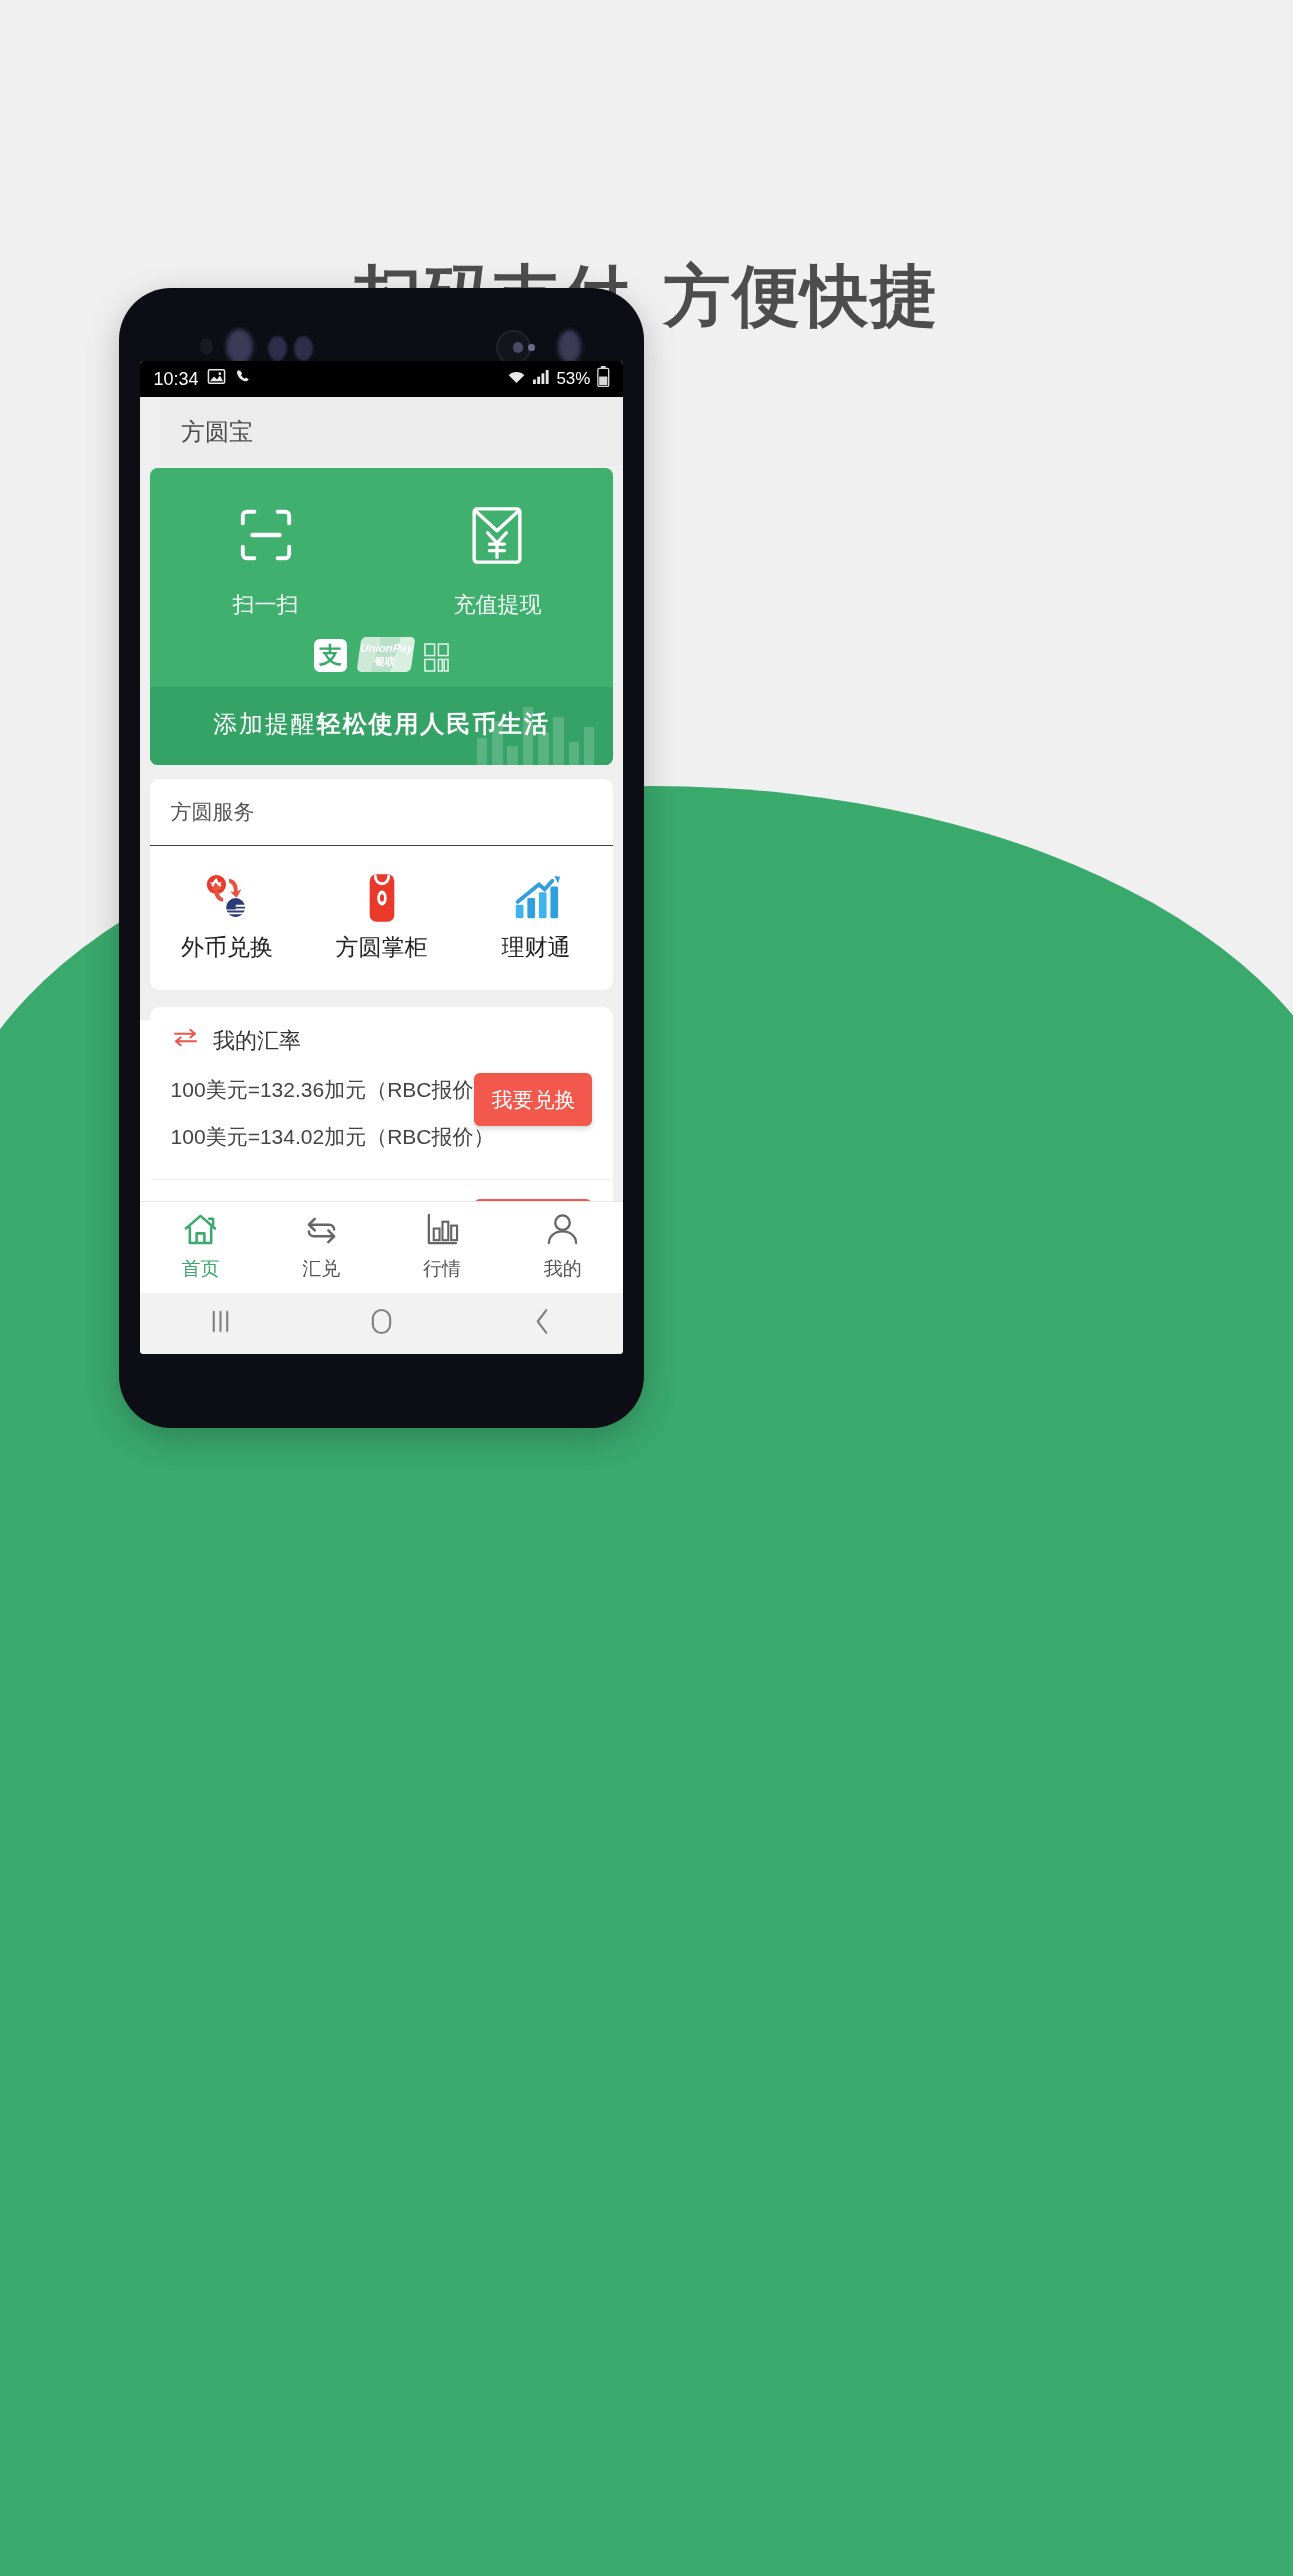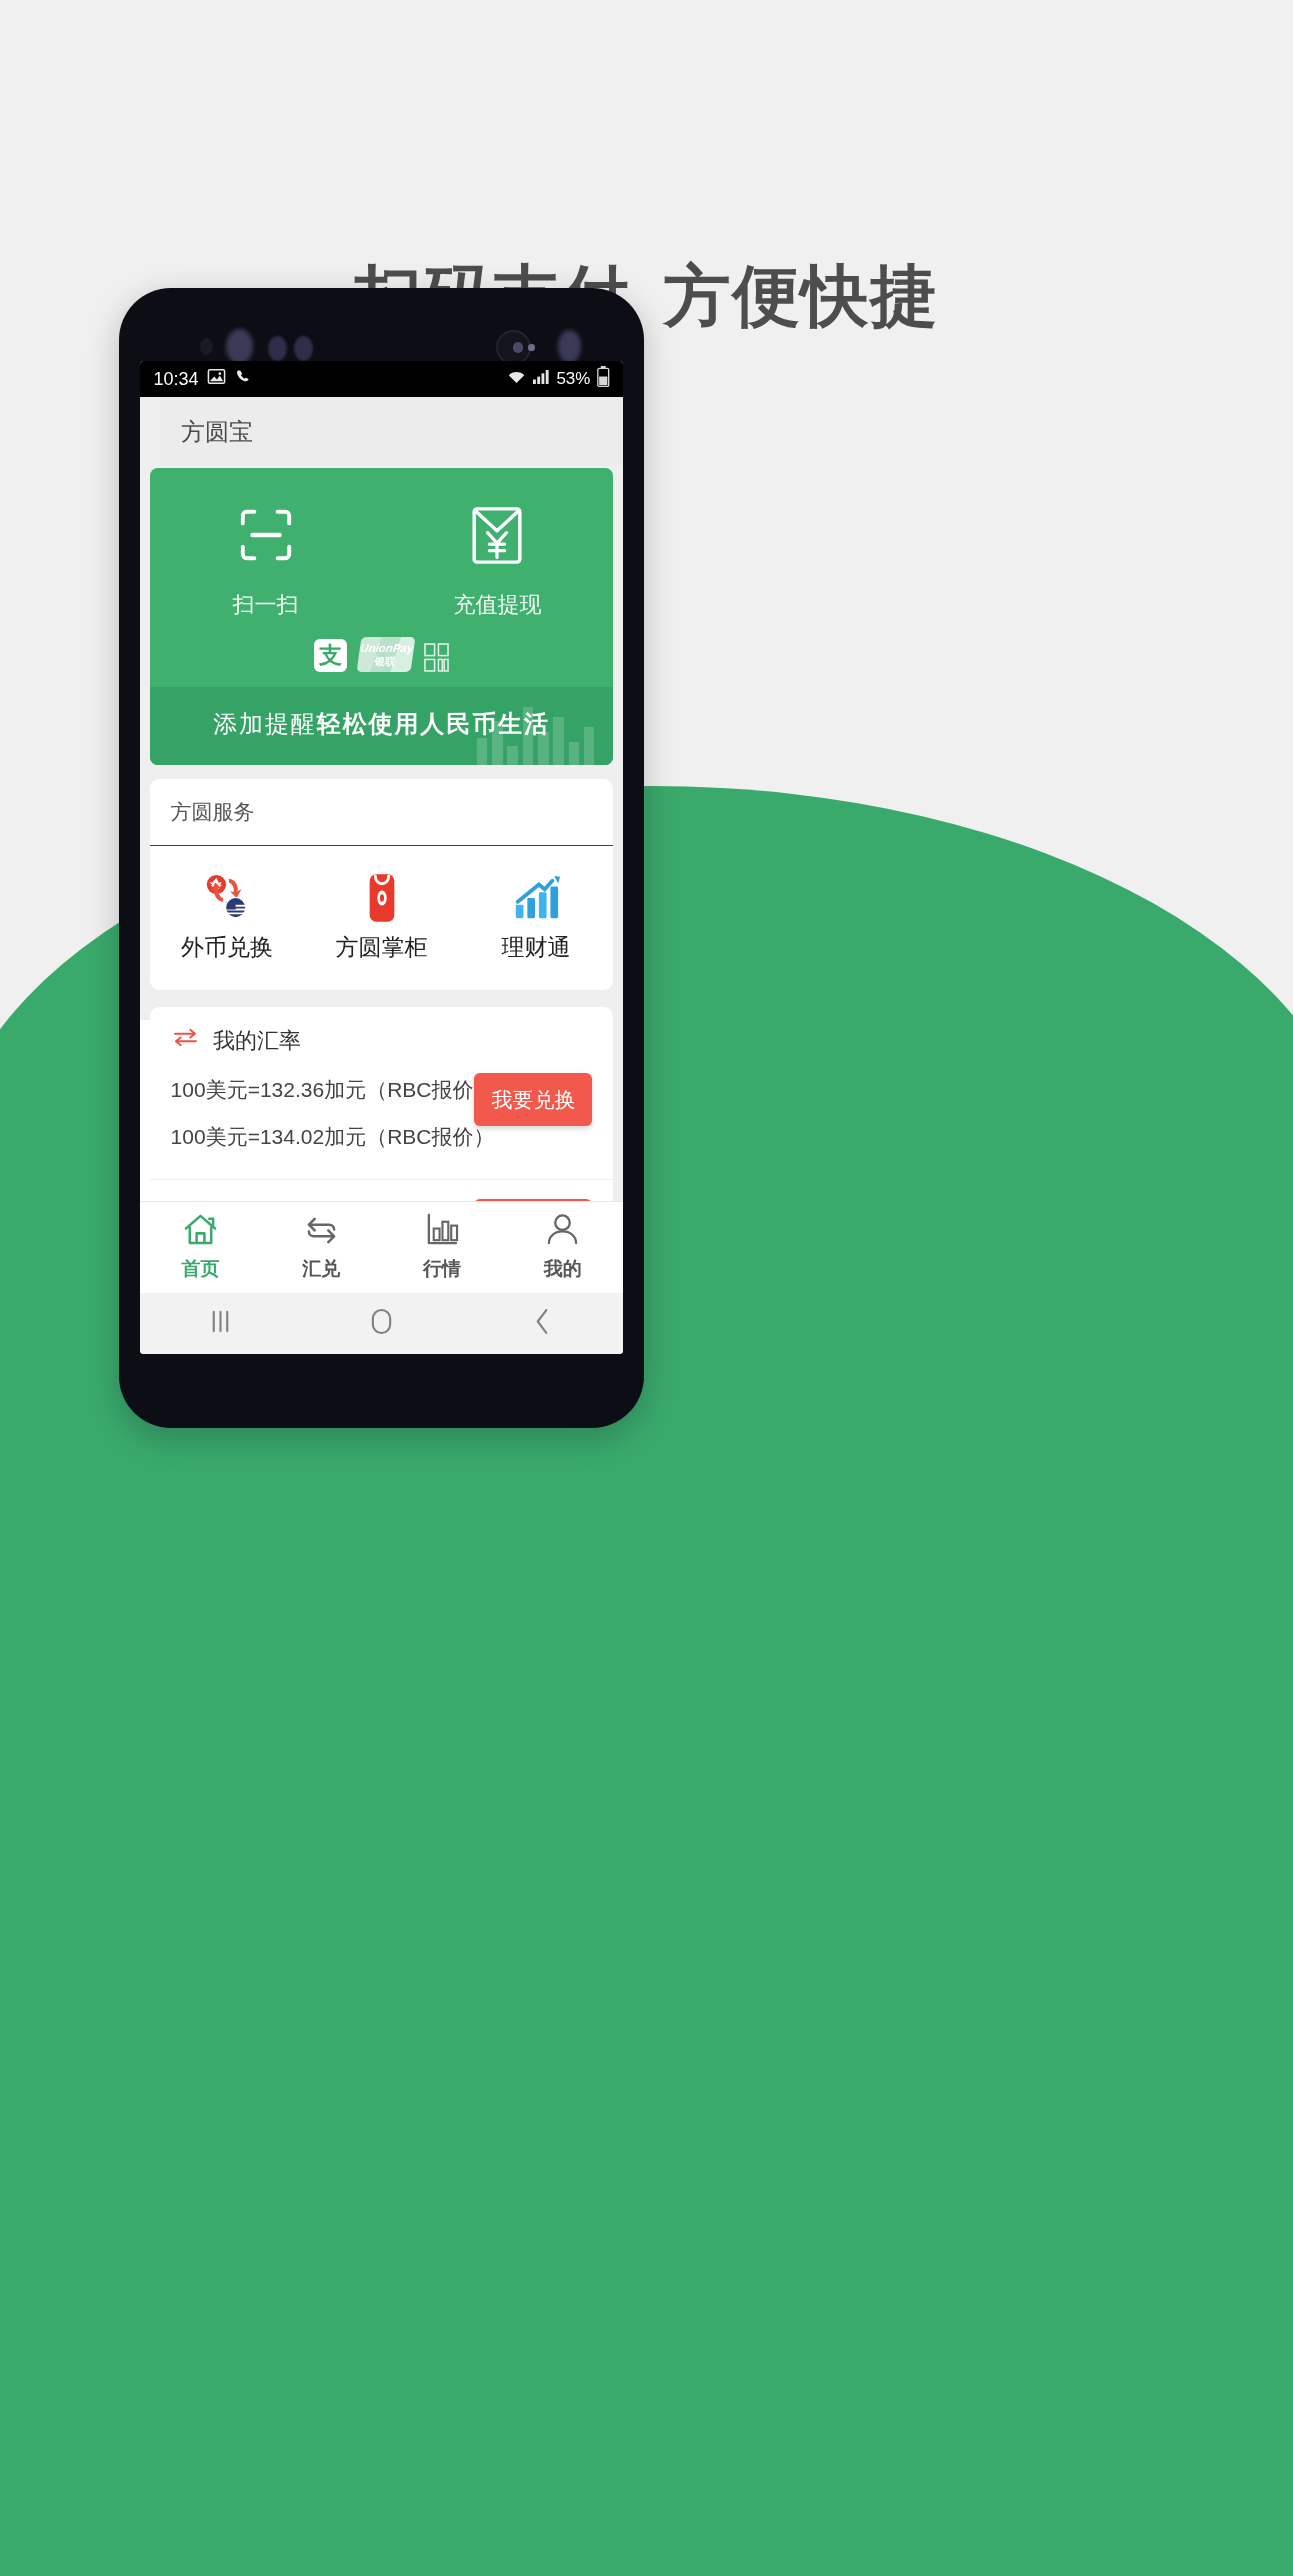--- a/index.html
+++ b/index.html
@@ -188,21 +188,21 @@
   .peek-card {
     background:#fff; border-radius:9.6px; margin-top:15.3px;
     height:58px; position:relative; overflow:hidden;
   }
   .hand { position:absolute; right:59px; top:-15.3px; width:40px; height:54px; }
 
   
   .tabbar {
     position:absolute; left:0; bottom:61px;
     width:100%; height:92px; background:#fff;
-    display:flex; border-top:1px solid #e8e8e8;font-weight:bold;
+    display:flex; border-top:1px solid #e8e8e8;
   }
   .tab { flex:1; display:flex; flex-direction:column; align-items:center; justify-content:center; gap:5.8px; }
   .tab-label { font-size:19px; color:#555; }
   .tab.active .tab-label { color:#3aa96c; }
 
   
   .navbar {
     position:absolute; left:0; bottom:0;
     width:100%; height:61px; background:#f2f2f2;
     display:flex; align-items:center;

